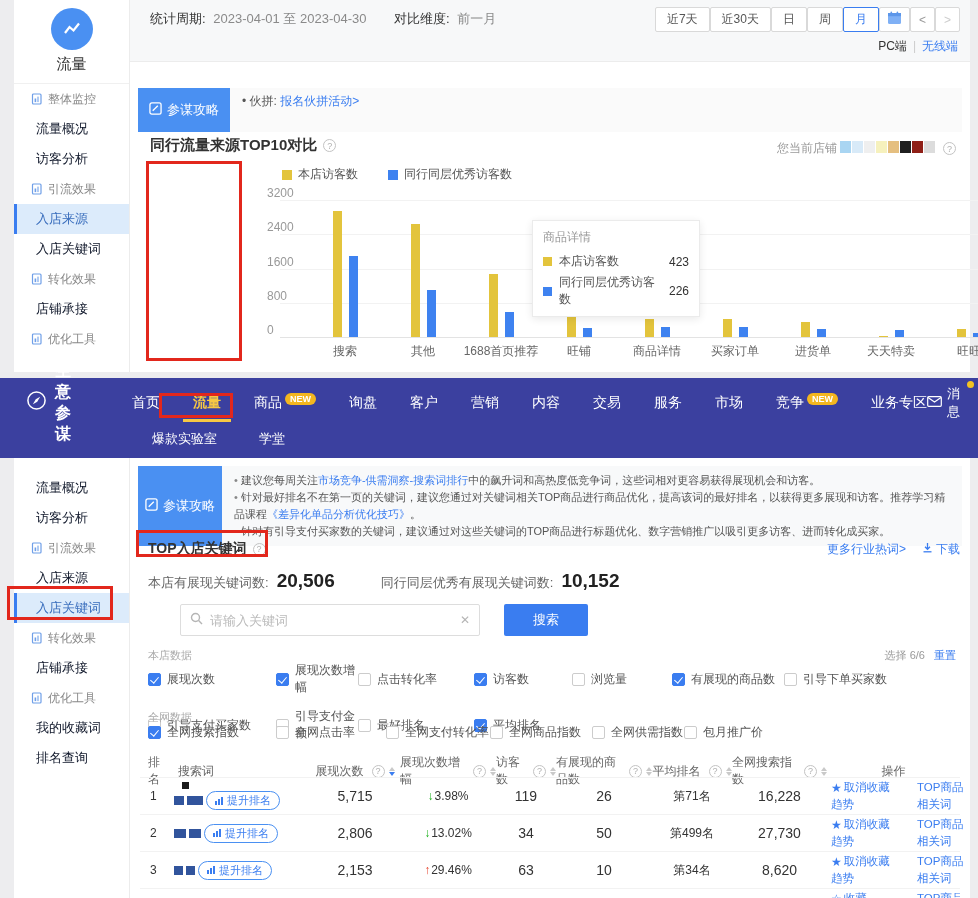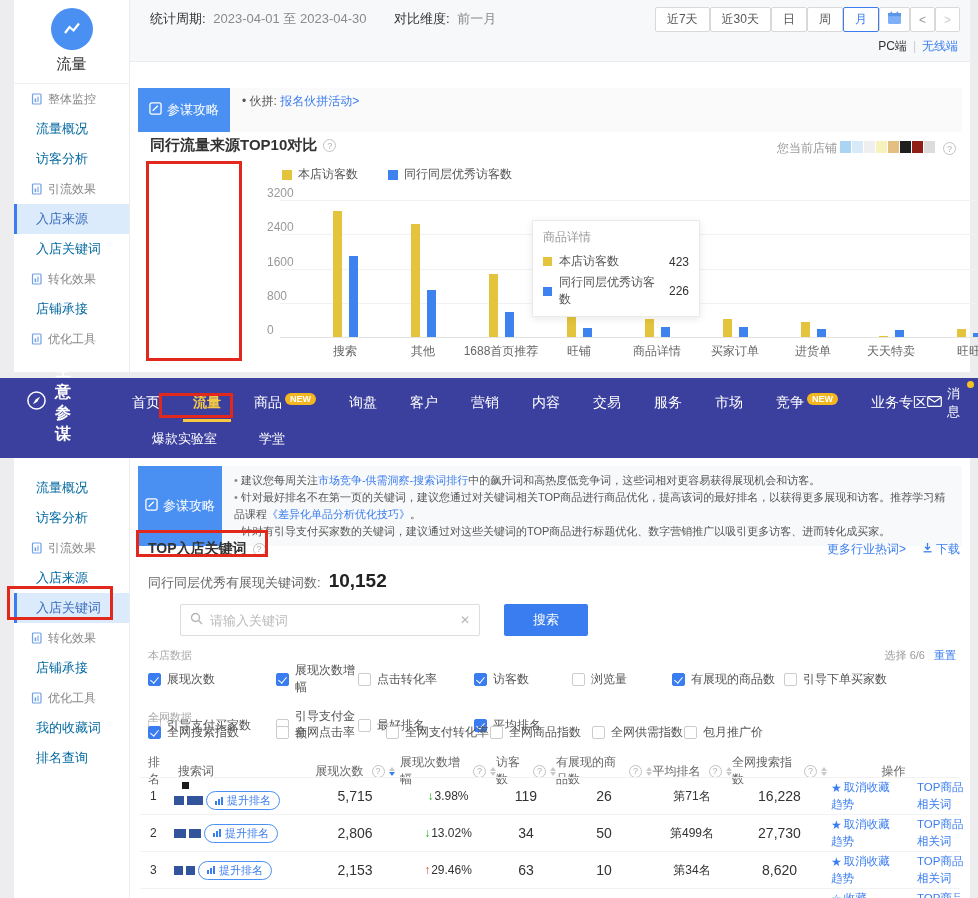--- a/index.html
+++ b/index.html
@@ -10,21 +10,21 @@
   #shot-top { position:absolute; top:0; left:0; width:978px; height:372px; background:#fff; }
   #shot-top .gutter-l, #shot-bottom .gutter-l { position:absolute; left:0; top:0; width:14px; height:100%; background:#ededef; }
   #shot-top .gutter-r, #shot-bottom .gutter-r { position:absolute; right:0; top:0; width:8px; height:100%; background:#ededef; }
 
   .side { position:absolute; left:14px; width:116px; background:#fff; border-right:1px solid #ececec; }
   .side-top { top:0; height:372px; }
   .module-head { padding-top:8px; text-align:center; }
   .module-icon { width:42px; height:42px; border-radius:50%; background:#4a90f2; margin:0 auto; display:flex; align-items:center; justify-content:center; }
   .module-label { margin-top:5px; font-size:15px; color:#333; }
   .side-sep { border-top:1px solid #f0f0f0; margin-top:9px; }
-  .side-item { height:30px; display:flex; align-items:center; padding-left:22px; font-size:13px; color:#0369a1; cursor:pointer; }
+  .side-item { height:30px; display:flex; align-items:center; padding-left:22px; font-size:13px; color:#0f172a; cursor:pointer; }
   .side-item.sub { padding-left:17px; font-size:12px; color:#888; gap:5px; }
   .side-item.active { background:#dcebfb; box-shadow:inset 3px 0 0 #3a7df0; color:#3a6ebd; }
   .side-item .ic { display:inline-flex; }
 
   .main-top { position:absolute; left:130px; top:0; width:840px; height:372px; background:#fff; }
   .head-strip { position:absolute; left:0; top:0; width:840px; height:62px; background:#f7f8f9; border-bottom:1px solid #ececec; }
   .period-line { position:absolute; left:20px; top:10px; font-size:13px; }
   .period-line .lbl { color:#333; }
   .period-line .val { color:#8a8a8a; margin-left:4px; }
   .period-line .lbl2 { margin-left:24px; }
@@ -478,20 +478,24 @@
                   <path d="M5.5 1 V7 M3 4.8 L5.5 7.3 L8 4.8" stroke="#3a7df0" stroke-width="1.3" fill="none"></path>
                   <path d="M1.5 9.8 H9.5" stroke="#3a7df0" stroke-width="1.3"></path>
                 </svg></span>
             <span>下载</span>
           </span>
         </span>
       </div>
 
       <div class="stats">
         <span class="stat">
+          <span class="st-lb">本店有展现关键词数:</span>
+          <span class="st-val">20,506</span>
+        </span>
+        <span class="stat">
           <span class="st-lb">同行同层优秀有展现关键词数:</span>
           <span class="st-val">10,152</span>
         </span>
       </div>
 
       <div class="search-row">
         <div class="inp-wrap">
           <span class="ic"><svg width="13" height="13" viewBox="0 0 13 13">
                 <circle cx="5.5" cy="5.5" r="4" fill="none" stroke="#b5b5b5" stroke-width="1.4"></circle>
                 <line x1="8.6" y1="8.6" x2="12" y2="12" stroke="#b5b5b5" stroke-width="1.4"></line>

